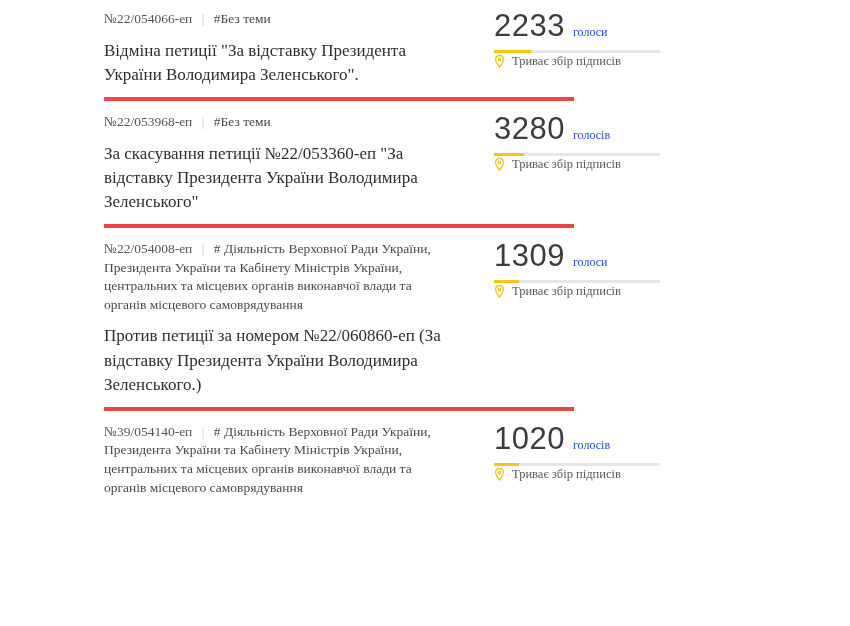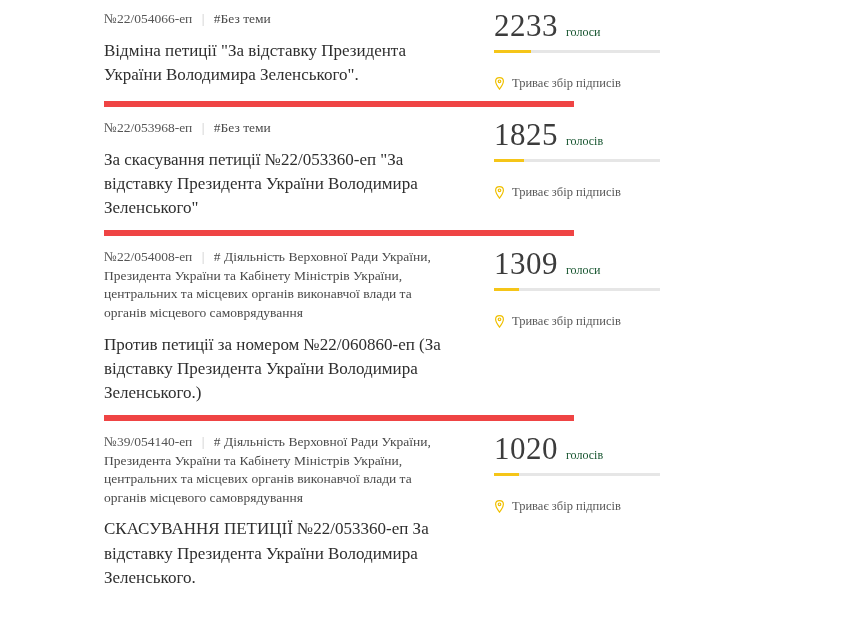--- a/index.html
+++ b/index.html
@@ -22,21 +22,21 @@
     padding: 0;
     margin: 0;
     list-style: none;
   }
   .petition {
     display: flex;
     align-items: flex-start;
     padding: 12px 0 10px 0;
     margin-left: 104px;
     margin-right: 180px;
-    border-top: 6px solid #ef4444;
+    border-top: 4px solid #ef4444;
   }
   .petition.first {
     border-top: none;
     padding-top: 10px;
   }
   .petition-main {
     width: 370px;
     flex: 0 0 370px;
     padding-right: 20px;
   }
@@ -72,45 +72,45 @@
     width: 185px;
     padding-left: 20px;
     position: relative;
   }
   .votes-row {
     display: flex;
     align-items: baseline;
     gap: 8px;
   }
   .votes-count {
-    font-family: Liberation Serif, serif;
+    font-family: Liberation Sans, sans-serif;
     font-size: 31px;
     line-height: 1;
     color: #3c3c3c;
     letter-spacing: 0.5px;
   }
   .votes-word {
     font-family: "Liberation Serif", serif;
     font-size: 12px;
-    color: #14532d;
+    color: #1d4ed8;
   }
   .progress-track {
     margin-top: 9px;
     height: 3px;
     background: #e6e6e6;
     width: 166px;
     position: relative;
   }
   .progress-fill {
     position: absolute;
     left: 0; top: 0; bottom: 0;
     background: #f5c518;
   }
   .status-row {
-    margin-top: 23px;
+    margin-top: 1px;
     display: flex;
     align-items: center;
     gap: 7px;
   }
   .status-icon {
     width: 11px;
     height: 13px;
     display: inline-block;
     position: relative;
     flex: 0 0 11px;
@@ -161,21 +161,21 @@
       <div class="petition-main">
         <div class="meta-line">
           <span class="meta-number">№22/053968-еп</span>
           <span class="meta-sep">|</span>
           <span class="meta-topic">#Без теми</span>
         </div>
         <div class="petition-title">За скасування петиції №22/053360-еп "За відставку Президента України Володимира Зеленського"</div>
       </div>
       <div class="petition-side">
         <div class="votes-row">
-          <span class="votes-count">1825</span>
+          <span class="votes-count">3280</span>
           <span class="votes-word">голосів</span>
         </div>
         <div class="progress-track">
           <div class="progress-fill" style="width:18%; background:#f5c518;"></div>
         </div>
         <div class="status-row">
           <span class="status-icon">
             <svg width="11" height="13" viewBox="0 0 11 13">
                 <path d="M5.5 0.6 C3.3 0.6 1.6 2.2 1.6 4.3 C1.6 7.0 5.5 12.2 5.5 12.2 C5.5 12.2 9.4 7.0 9.4 4.3 C9.4 2.2 7.7 0.6 5.5 0.6 Z" fill="none" stroke="#f0c000" stroke-width="1.2"></path>
                 <circle cx="5.5" cy="4.3" r="1.3" fill="none" stroke="#f0c000" stroke-width="1.2"></circle>
@@ -215,21 +215,20 @@
       </div>
     </li>
 
     <li class="petition">
       <div class="petition-main">
         <div class="meta-line">
           <span class="meta-number">№39/054140-еп</span>
           <span class="meta-sep">|</span>
           <span class="meta-topic meta-topic-long"># Діяльність Верховної Ради України, Президента України та Кабінету Міністрів України, центральних та місцевих органів виконавчої влади та органів місцевого самоврядування</span>
         </div>
-        <div class="petition-title">СКАСУВАННЯ ПЕТИЦІЇ №22/053360-еп За відставку Президента України Володимира Зеленського.</div>
       </div>
       <div class="petition-side">
         <div class="votes-row">
           <span class="votes-count">1020</span>
           <span class="votes-word">голосів</span>
         </div>
         <div class="progress-track">
           <div class="progress-fill" style="width:15%; background:#f5c518;"></div>
         </div>
         <div class="status-row">

